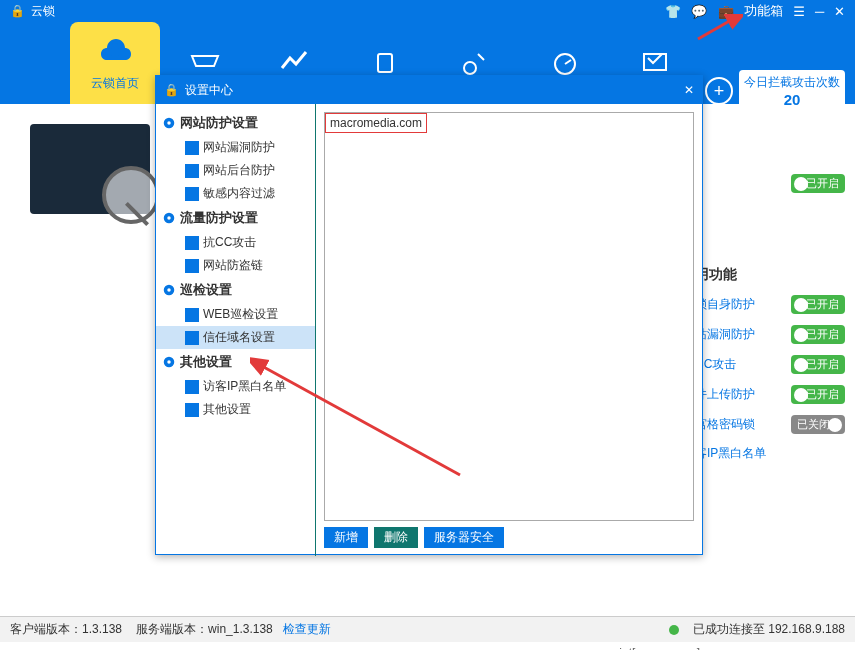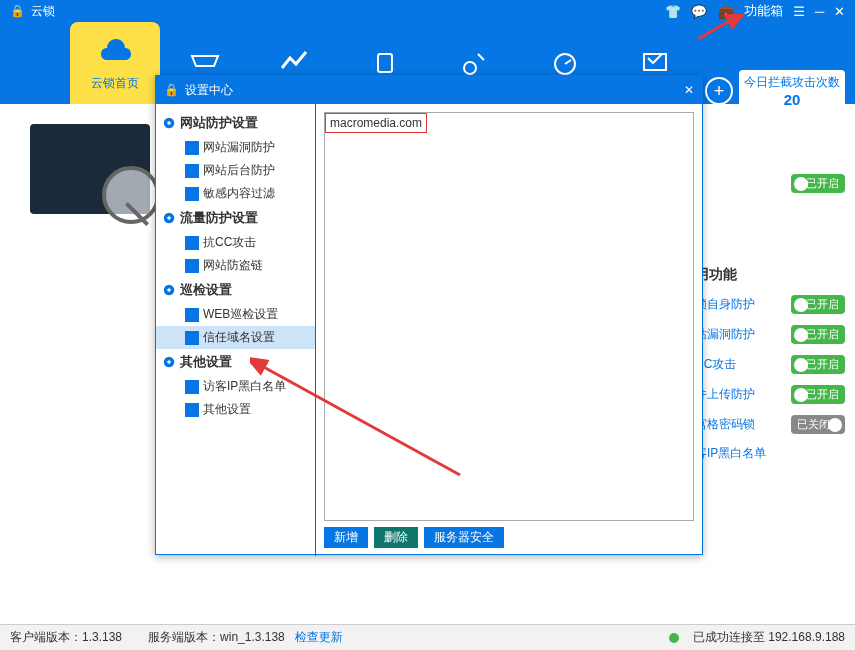--- a/index.html
+++ b/index.html
@@ -70,21 +70,21 @@
 .domain-entry { border:1px solid #e23a3a; padding:2px 4px; display:inline-block; font-size:12px; color:#333;}
 .dialog-buttons { display:flex; gap:6px; margin-top:6px;}
 .dbtn { background:#0576e3; color:#fff; padding:2px 10px; font-size:12px; cursor:pointer;}
 .dbtn.disabled { background:#0f766e;}
 
 .arrow1 { position:absolute; left:250px; top:355px; z-index:60; pointer-events:none;}
 .arrow2 { position:absolute; right:112px; top:14px; z-index:60; pointer-events:none;}
 
 .script-col { position:absolute; right:155px; top:542px; font-size:12px; color:#666;}
 
-.statusbar { position:absolute; bottom:0; left:0; right:0; height:26px; background:#f2f2f2; border-top:1px solid #ccc; display:flex; align-items:center; padding:0 10px; font-size:12px; color:#333;}
+.statusbar { position:absolute; bottom:8px; left:0; right:0; height:26px; background:#f2f2f2; border-top:1px solid #ccc; display:flex; align-items:center; padding:0 10px; font-size:12px; color:#333;}
 .statusbar .link { color:#0576e3; margin-left:10px;}
 .statusbar .right { margin-left:auto; display:flex; align-items:center; gap:14px;}
 .dot-green { width:10px;height:10px;background:#45b649;border-radius:50%;}
 </style>
 </head>
 <body>
 
 <div class="titlebar">
   <div class="left">
     <span>🔒</span>
@@ -347,19 +347,19 @@
   <defs>
       <marker id="ah2" markerWidth="10" markerHeight="10" refX="2" refY="3" orient="auto">
         <path d="M0,0 L0,6 L8,3 z" fill="#e23a3a"></path>
       </marker>
     </defs>
   <line x1="5" y1="25" x2="40" y2="5" stroke="#e23a3a" stroke-width="3" marker-end="url(#ah2)"></line>
 </svg>
 
 <div class="statusbar">
   <span>客户端版本：1.3.138</span>
-  <span style="margin-left:26px;">服务端版本：win_1.3.138</span>
+  <span style="margin-left:14px;">服务端版本：win_1.3.138</span>
   <span class="link">检查更新</span>
   <div class="right">
     <span class="dot-green"></span>
     <span>已成功连接至 192.168.9.188</span>
   </div>
 </div>
 
 </body></html>

